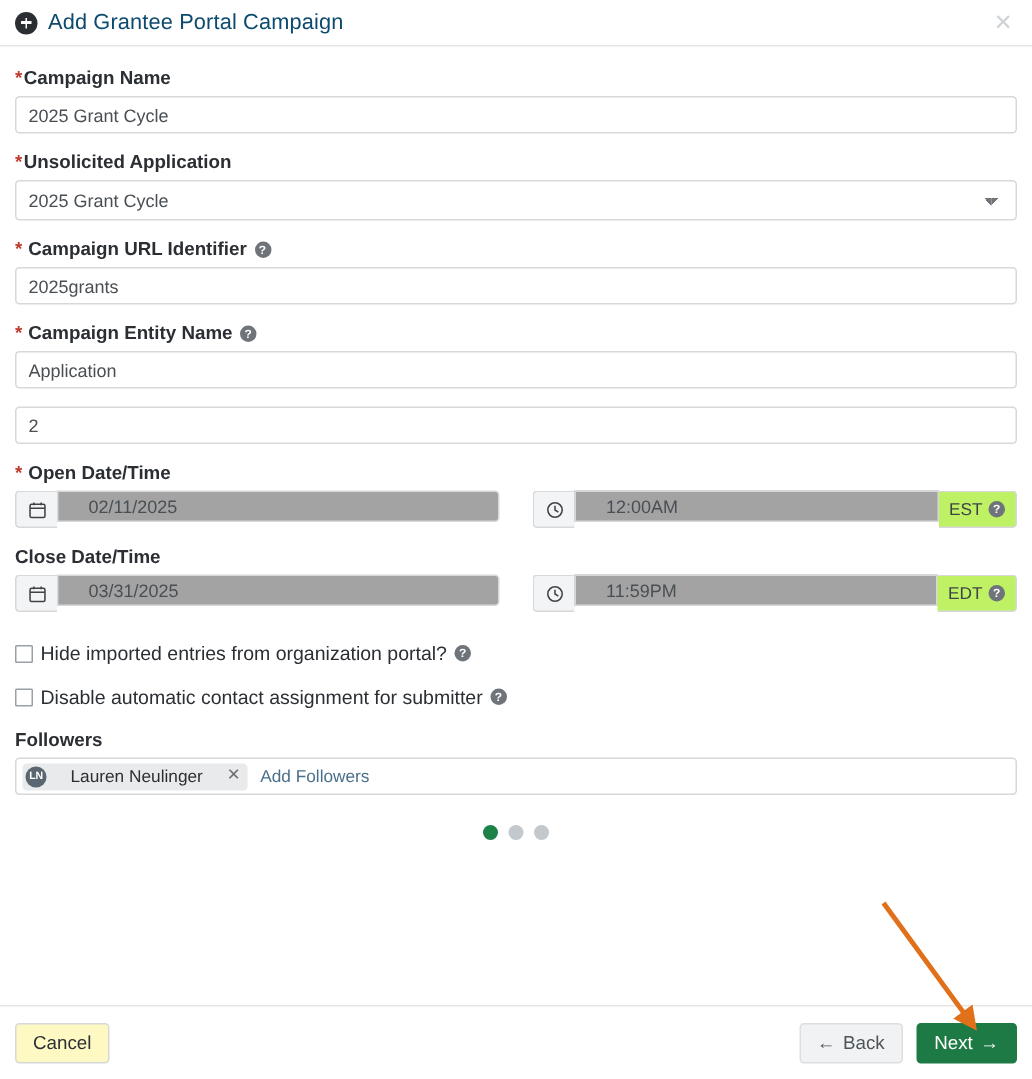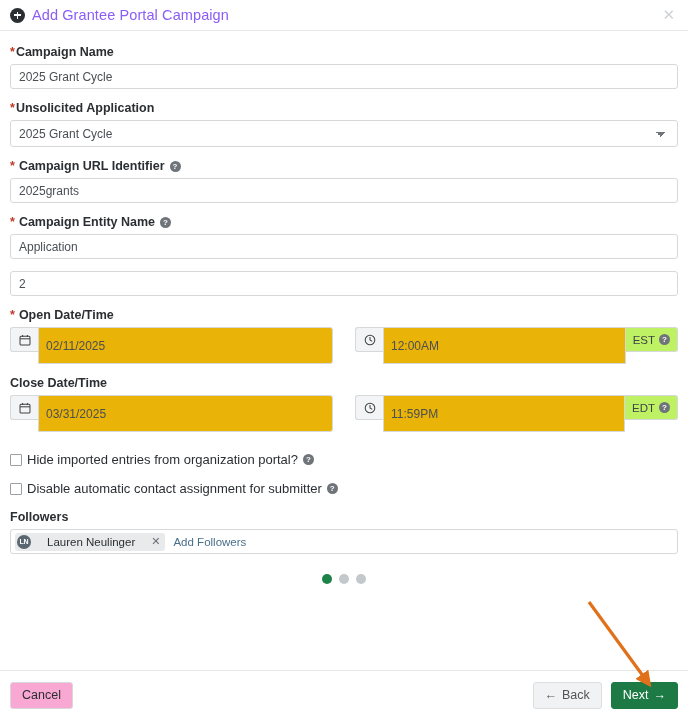--- a/index.html
+++ b/index.html
@@ -52,21 +52,21 @@
   .plus-circle::before {
     width: 7px; height: 1.6px;
     left: 4px; top: 6.7px;
   }
   .plus-circle::after {
     width: 1.6px; height: 7px;
     left: 6.7px; top: 4px;
   }
   .modal-title {
     font-size: 14.5px;
-    color: #8b5cf6;
+    color: #0c4a6e;
     letter-spacing: .1px;
     white-space: nowrap;
   }
   .close-x {
     margin-left: auto;
     color: #cfd3d6;
     font-size: 15px;
     line-height: 1;
     cursor: pointer;
     padding: 2px 3px;
@@ -179,28 +179,28 @@
     display: flex;
     align-items: center;
     justify-content: center;
     padding: 0 7px;
     font-size: 11.5px;
     color: #3f4347;
     gap: 4px;
   }
   .dt-input {
     flex: 1 1 auto;
-    height: 37px;
+    height: 21px;
     box-sizing: border-box;
     border: 1px solid #d6d8da;
     border-radius: 0;
-    background: #eab308;
+    background: #a3a3a3;
     font-size: 12px;
     color: #4a4f54;
-    padding: 0 7px;
+    padding: 0 20px;
     font-family: "Liberation Sans", sans-serif;
     outline: none;
     min-width: 0;
   }
   .dt-input.rounded-right { border-radius: 0 3px 3px 0; }
 
   .icon-svg { display: block; }
 
   
   .check-row {
@@ -309,21 +309,21 @@
     font-size: 12.5px;
     border-radius: 3px;
     height: 27px;
     padding: 0 11px;
     box-sizing: border-box;
     display: inline-flex;
     align-items: center;
     gap: 5px;
     cursor: pointer;
     border: 1px solid #d6d8da;
-    background: #f9a8d4;
+    background: #fef9c3;
     color: #2b2f33;
   }
   .btn-secondary {
     background: #f1f2f3;
     color: #4f5459;
     border-color: #dcdee0;
   }
   .btn-primary {
     background: #1d7a45;
     border-color: #1d7a45;

